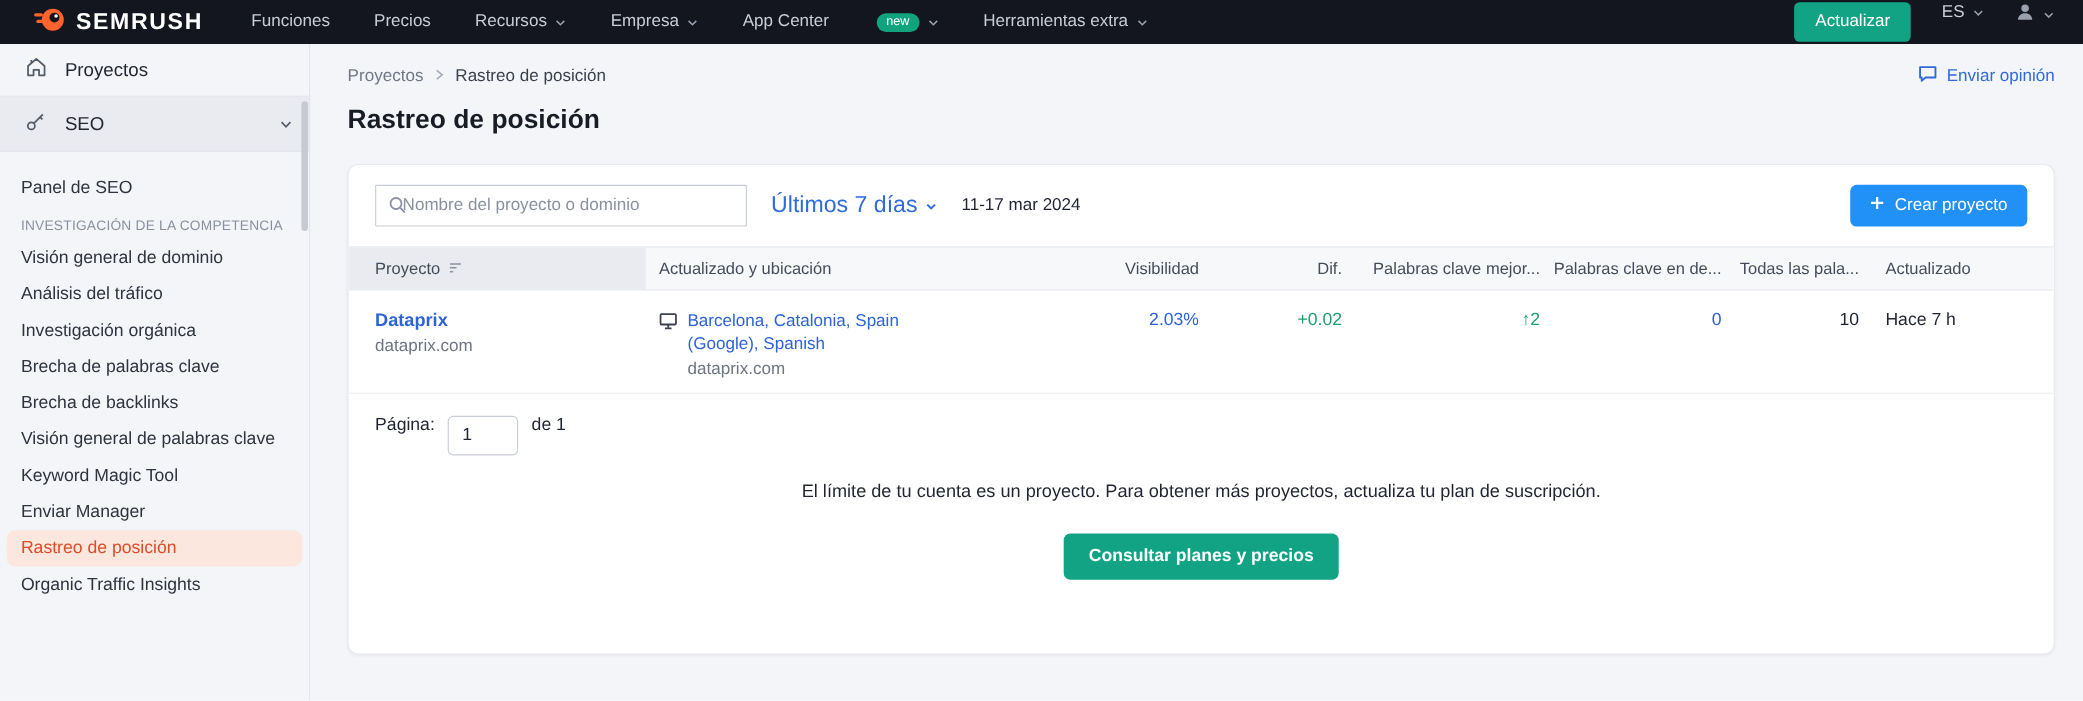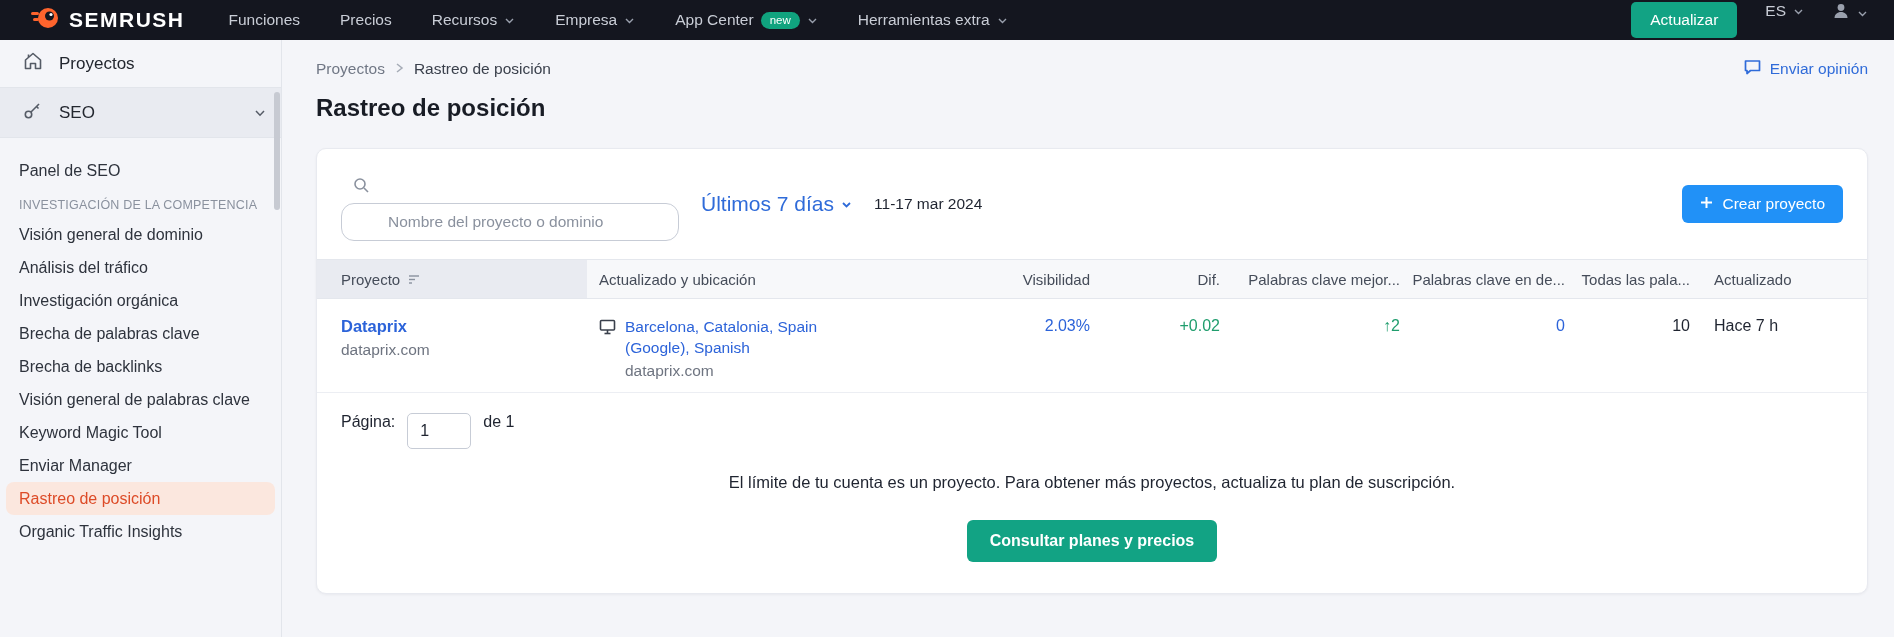--- a/index.html
+++ b/index.html
@@ -5,21 +5,21 @@
   * { margin:0; padding:0; box-sizing:border-box; }
   html,body { width:1894px; height:637px; overflow:hidden; }
   body { font-family:"Liberation Sans", sans-serif; background:#f4f5f9; color:#2e333d; }
 
   
   .topnav { height:40px; background:#14161f; display:flex; align-items:center; padding:0 26px 0 30px; }
   .logo { display:flex; align-items:center; gap:9px; cursor:pointer; margin-right:44px; }
   .logo-text { color:#fff; font-weight:bold; font-size:21px; letter-spacing:1.5px; }
   .nav-links { display:flex; align-items:center; gap:40px; }
   .nav-item { display:flex; align-items:center; gap:7px; color:#c9cdd6; font-size:15.5px; cursor:pointer; text-decoration:none; }
-  .badge-new { background:#10a37e; color:#fff; font-size:11.5px; padding:2.5px 9px; border-radius:10px; }
+  .badge-new { background:#10a37e; color:#fff; font-size:11.5px; padding:2.5px 9px; border-radius:10px;margin-left:36px; }
   .nav-right { margin-left:auto; display:flex; align-items:flex-start; gap:28px; }
   .btn-update { background:#12a384; color:#fff; border:none; border-radius:5px; font-size:15.5px; padding:9px 19px; cursor:pointer; font-family:inherit; }
   .lang, .user { display:flex; align-items:center; gap:7px; color:#c9cdd6; font-size:15.5px; cursor:pointer; }
   .chev { width:11px; height:11px; display:inline-block; }
   .chev svg { display:block; }
 
   
   .layout { display:flex; height:597px; }
 
   
@@ -40,21 +40,21 @@
   .crumb1 { color:#707785; cursor:pointer; }
   .crumb2 { color:#3a404c; }
   .feedback { display:flex; align-items:center; gap:8px; color:#2f6bd9; font-size:15.5px; cursor:pointer; }
   .page-title { font-size:24px; font-weight:bold; color:#181c25; margin-top:14px; }
 
   .card { margin-top:26px; background:#fff; border:1px solid #e8eaf0; border-radius:10px; box-shadow:0 1px 3px rgba(24,28,37,.05); height:446px; overflow:hidden; }
 
   
   .toolbar { display:flex; align-items:center; padding:18px 24px 18px 24px; gap:22px; }
   .search-wrap { position:relative; }
-  .search-wrap input { width:338px; height:38px; border:1px solid #c7ccd6; border-radius:13px; padding:0 12px 0 46px; font-size:15.5px; font-family:inherit; color:#2e333d; outline:none;margin-top:36px; }
+  .search-wrap input { width:338px; height:38px; border:1px solid #c7ccd6; border-radius:1px; padding:0 12px 0 24px; font-size:15.5px; font-family:inherit; color:#2e333d; outline:none; }
   .search-wrap input::placeholder { color:#8a919e; }
   .search-icon { position:absolute; left:12px; top:10px; }
   .date-filter { display:flex; align-items:center; gap:7px; color:#2f6bd9; font-size:21px; cursor:pointer; }
   .date-range { color:#1f2430; font-size:15.5px; }
   .btn-create { margin-left:auto; display:flex; align-items:center; gap:9px; background:#2191f7; border:none; border-radius:6px; color:#fff; font-size:15.5px; height:38px; padding:0 18px; cursor:pointer; font-family:inherit; }
 
   
   .grid-row { display:grid; grid-template-columns:270px 330px 185px 130px 180px 165px 125px 1fr; }
   .thead { background:#f7f8fa; border-top:1px solid #e4e7ed; border-bottom:1px solid #e4e7ed; height:40px; }
   .th { font-size:15px; color:#454c59; display:flex; align-items:center; padding:4px 12px; white-space:nowrap; overflow:hidden; }

